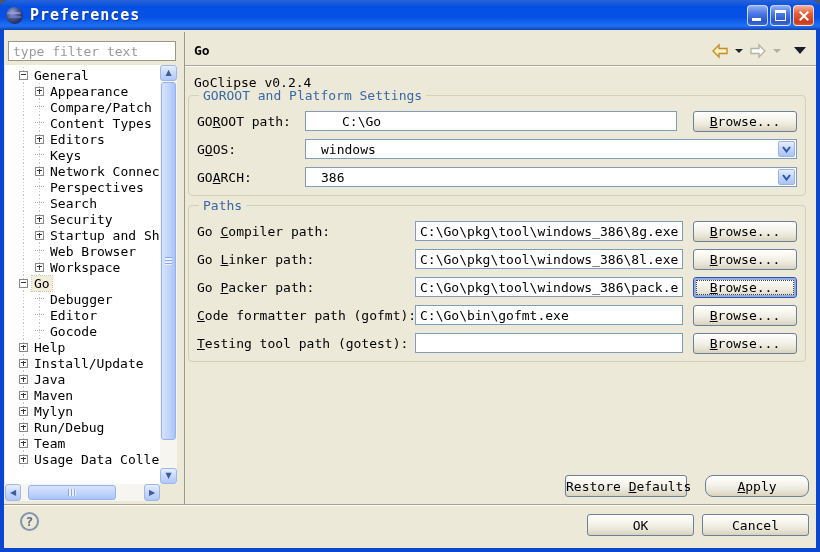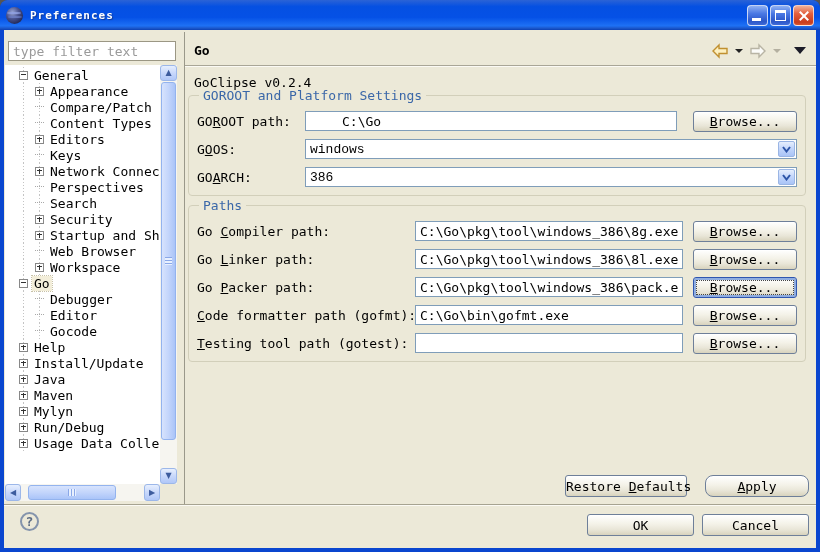--- a/index.html
+++ b/index.html
@@ -7,21 +7,21 @@
   body { font-family: "DejaVu Sans Mono", "Liberation Mono", monospace; font-size: 13px; color:#000; }
 
   .win { position: relative; width: 820px; height: 552px; background:#0a46cf; border-radius: 8px 8px 0 0; overflow: hidden; }
   .titlebar { position:absolute; top:0; left:0; right:0; height:30px; border-radius:7px 7px 0 0;
     background: linear-gradient(180deg,#2b63d6 0%,#0550e2 22%,#0551e6 58%,#1e71f5 86%,#1b58cc 94%,#0c40b4 100%);
     display:flex; align-items:center; padding:0 6px; }
   .app-icon { width:17px; height:17px; border-radius:50%; position:relative; flex:none;
     background: radial-gradient(circle at 38% 32%, #9aa8d8 0%, #4a5490 40%, #232a58 75%, #141833 100%); }
   .app-icon::before { content:""; position:absolute; left:1px; right:2px; top:5px; height:2px; border-radius:50%; background:#8fa0e0; opacity:.9; }
   .app-icon::after  { content:""; position:absolute; left:2px; right:1px; top:9px; height:2px; border-radius:50%; background:#6e80c4; opacity:.8; }
-  .title { color:#fff; font-weight:bold; font-size:11px; margin-left:7px; text-shadow:1px 1px 1px #123a96; letter-spacing:1px;text-align:right; }
+  .title { color:#fff; font-weight:bold; font-size:15px; margin-left:7px; text-shadow:1px 1px 1px #123a96; letter-spacing:1px;text-align:right; }
   .winbtns { margin-left:auto; display:flex; gap:2px; }
   .wbtn { width:21px; height:21px; border-radius:4px; border:1px solid rgba(255,255,255,.7); position:relative; cursor:pointer; }
   .wbtn.min, .wbtn.max { background: linear-gradient(180deg,#8fb0f2 0%,#4a78e4 40%,#2c57c8 80%,#3e6ad8 100%); }
   .wbtn.close { background: linear-gradient(180deg,#f0b097 0%,#e35f3d 40%,#c93c1d 85%,#d8552e 100%); }
   .g-min { position:absolute; left:4px; bottom:4px; width:9px; height:3px; background:#fff; }
   .g-max { position:absolute; left:4px; top:4px; width:11px; height:11px; border:1px solid #fff; border-top:3px solid #fff; }
   .g-x1,.g-x2 { position:absolute; left:4px; top:9px; width:12px; height:2px; background:#fff; }
   .g-x1 { transform: rotate(45deg);} .g-x2 { transform: rotate(-45deg);}
 
   .body { position:absolute; top:30px; left:4px; right:4px; bottom:4px; background:#ece9d8; }
@@ -84,21 +84,21 @@
   #group-1 { top:168px; height:164px; }
   .form-row { display:flex; align-items:center; height:28px; }
   .row-label { flex:none; white-space:nowrap; overflow:hidden; }
   #group-0 .row-label { width:108px; }
   #group-1 .row-label { width:218px; }
   .xp-input { height:20px; border:1px solid #7f9db9; background:#fff; padding:0 4px;
     font:13px "DejaVu Sans Mono","Liberation Mono",monospace; }
   #group-0 .xp-input { width:372px;padding-left:36px; }
   #group-1 .xp-input { width:268px; }
   .xp-combo { flex:1 1 auto; height:20px; border:1px solid #7f9db9; background:#fff; position:relative; cursor:pointer; }
-  .combo-text { position:absolute; left:4px; top:1px; line-height:17px;font-family:Liberation Mono, monospace; }
+  .combo-text { position:absolute; left:15px; top:1px; line-height:17px; }
   .combo-btn { position:absolute; right:1px; top:1px; bottom:1px; width:17px; border:1px solid #9ab5e4; border-radius:2px;
     background:linear-gradient(180deg,#e6eefd 0%,#c2d5fb 50%,#a9c4f7 100%); display:flex; align-items:center; justify-content:center; }
 
   .xp-button { height:22px; border:1px solid #6e7f99; border-radius:3px; color:#000; cursor:pointer;
     background:linear-gradient(180deg,#ffffff 0%,#f4f2e8 45%,#e9e6d8 72%,#d8d3bd 100%);
     box-shadow: inset 0 1px 0 #fff; font:13px "DejaVu Sans Mono","Liberation Mono",monospace; white-space:nowrap; }
   .xp-button.browse { margin-left:auto; width:104px; height:21px; }
   .xp-button.focused { border-color:#2f56b0; box-shadow: inset 0 0 0 2px #8fade0; outline:1px dotted #444; outline-offset:-4px; }
 
   .xp-button.restore { position:absolute; top:445px; right:129px; width:122px; }
@@ -223,20 +223,24 @@
           <div class="tree-row lvl0">
             <span class="expander plus"></span>
             <span class="tree-label">Mylyn</span>
           </div>
           <div class="tree-row lvl0">
             <span class="expander plus"></span>
             <span class="tree-label">Run/Debug</span>
           </div>
           <div class="tree-row lvl0">
             <span class="expander plus"></span>
+            <span class="tree-label">Team</span>
+          </div>
+          <div class="tree-row lvl0">
+            <span class="expander plus"></span>
             <span class="tree-label">Usage Data Collect</span>
           </div>
         </div>
       <div class="vscroll">
         <span class="sb-btn up">▲</span>
         <span class="vthumb"></span>
         <span class="sb-btn down">▼</span>
       </div>
       <div class="hscroll">
         <span class="sb-btn left">◀</span>

